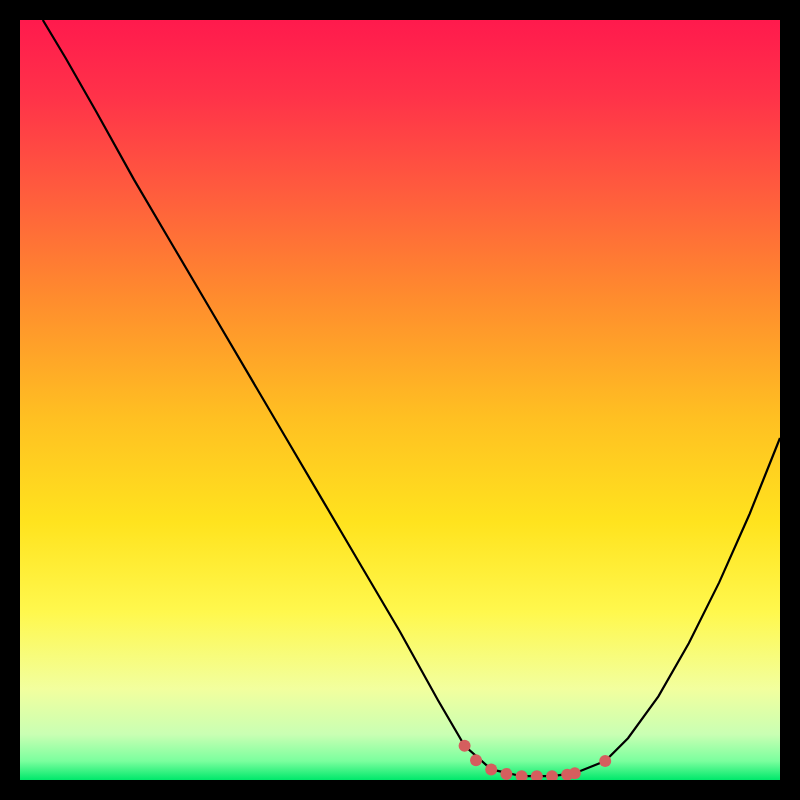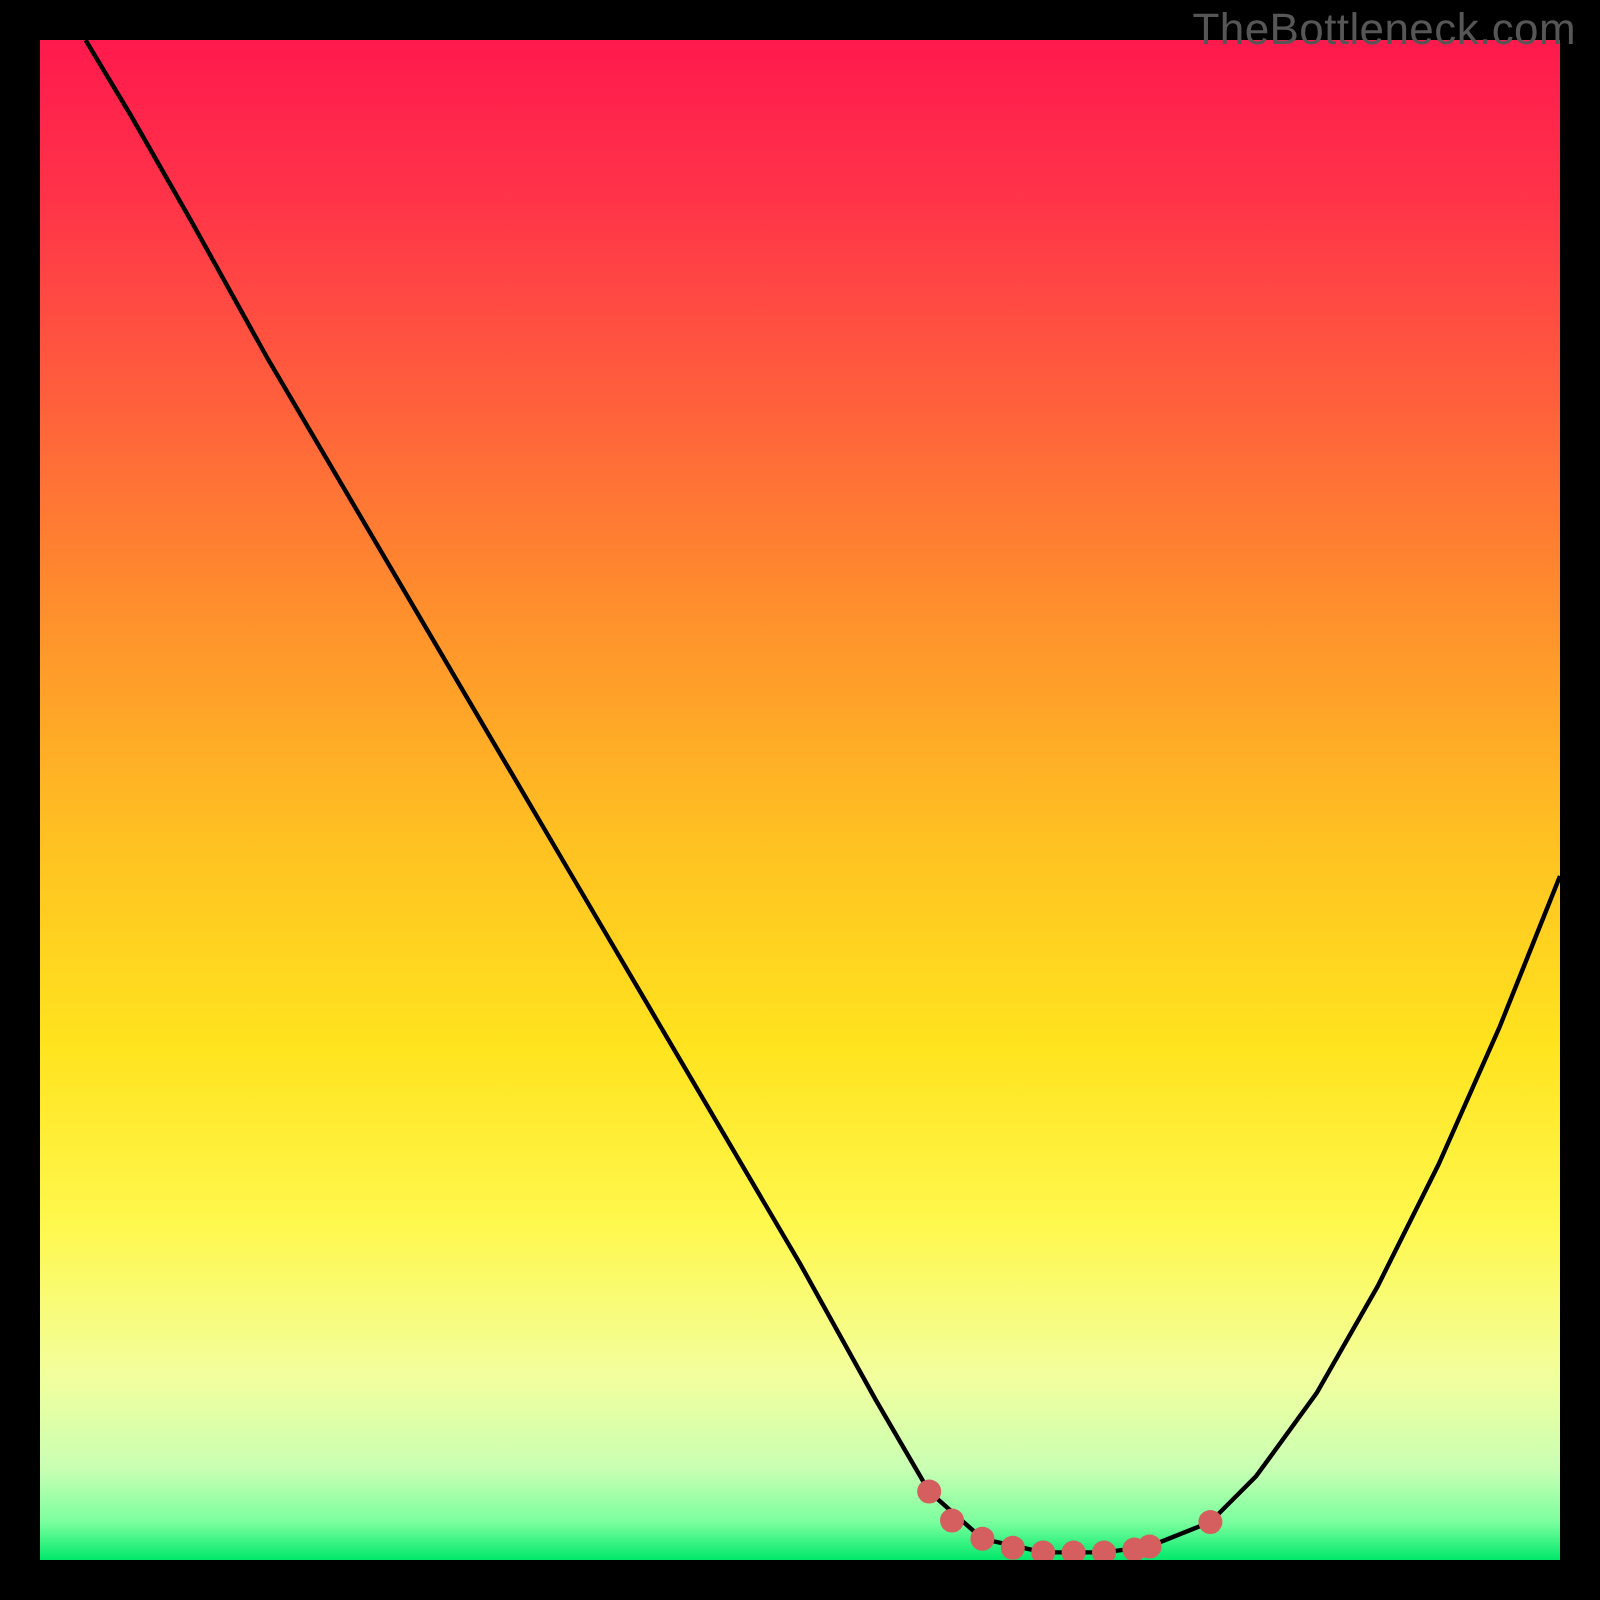--- a/index.html
+++ b/index.html
@@ -66,14 +66,13 @@
           <circle cx="501.6" cy="756.2" r="6" fill="#d55e5e"></circle>
           <circle cx="516.8" cy="756.2" r="6" fill="#d55e5e"></circle>
           <circle cx="532.0" cy="756.2" r="6" fill="#d55e5e"></circle>
           <circle cx="547.2" cy="754.7" r="6" fill="#d55e5e"></circle>
           <circle cx="554.8" cy="753.2" r="6" fill="#d55e5e"></circle>
           <circle cx="585.2" cy="741.0" r="6" fill="#d55e5e"></circle>
         </g>
     </svg>
   </div>
 
-  <div class="watermark">TheBottleneck.com</div>
 </div>
 
 </body></html>

